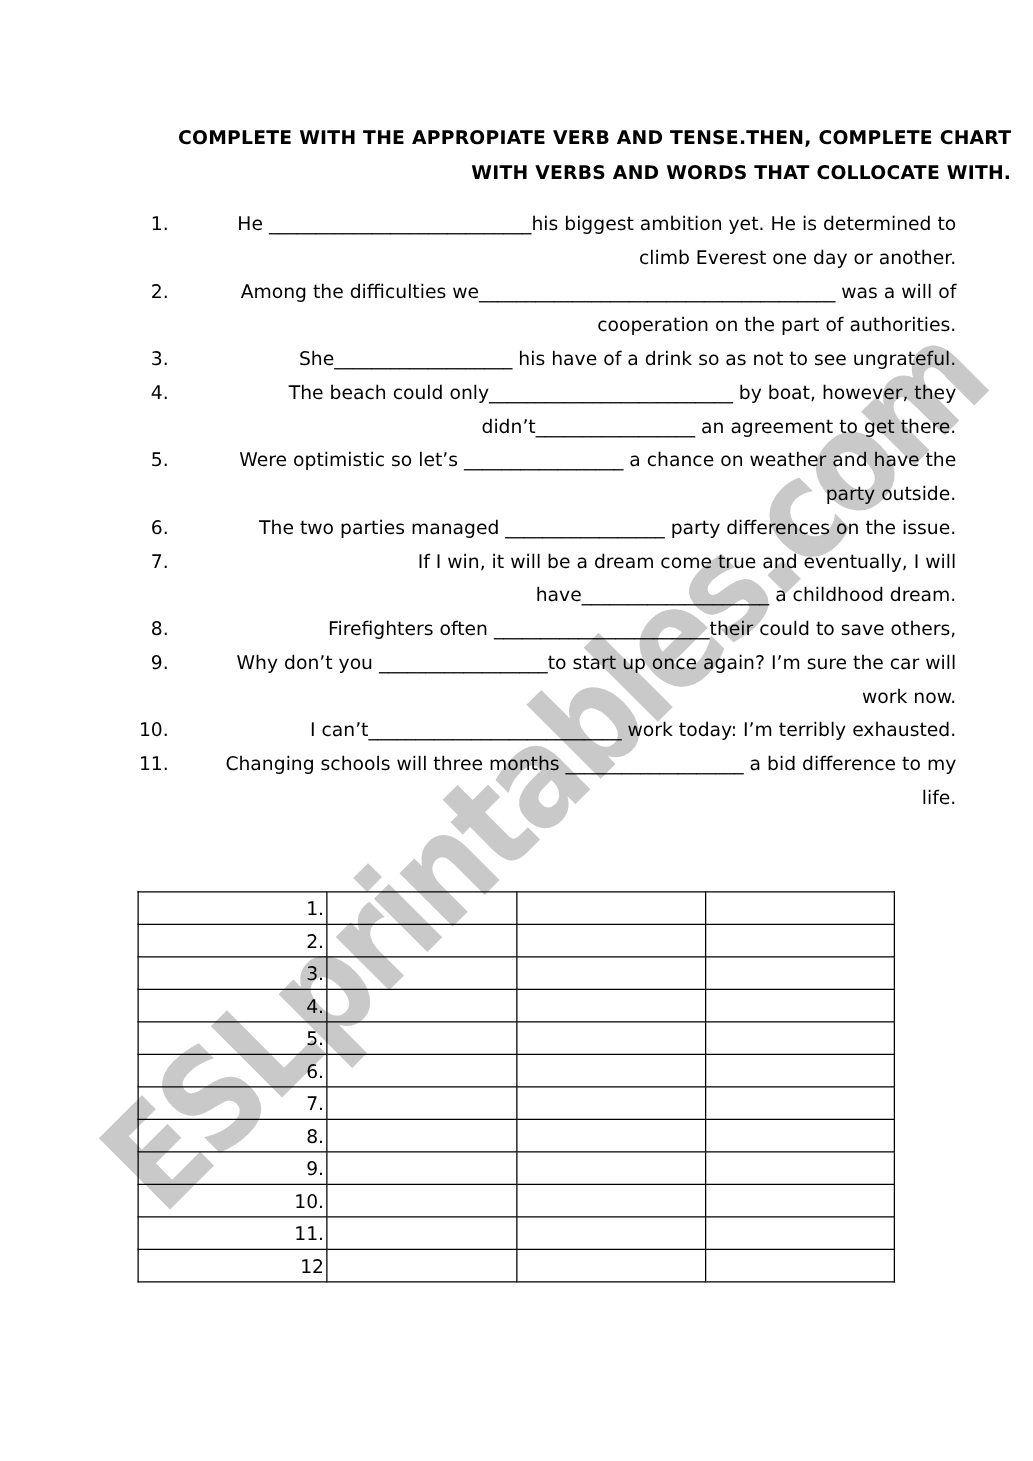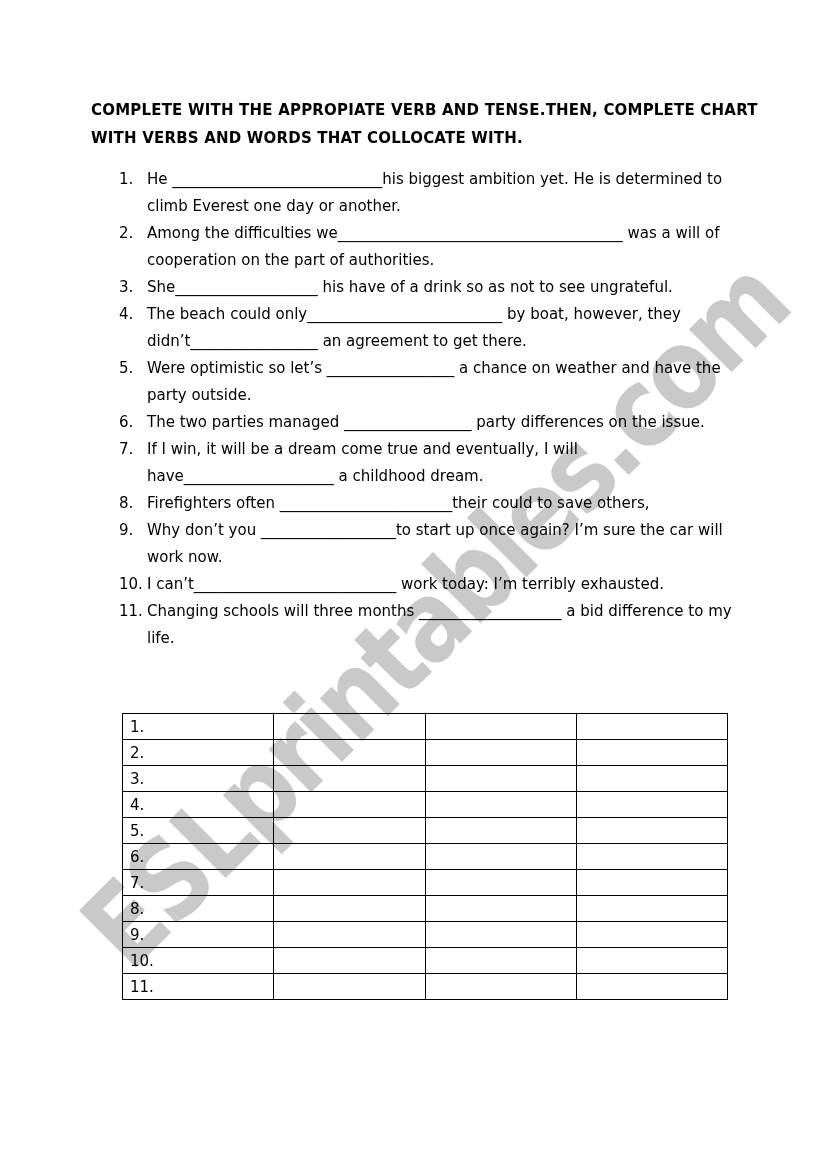--- a/index.html
+++ b/index.html
@@ -16,21 +16,21 @@
     left:435px; top:615px;
     transform:translate(-50%,-50%) rotate(-45deg) scaleY(1.15);
     font-size:96px;
     font-weight:bold;
     letter-spacing:-4px;
     color:#c9c9c9;
     white-space:nowrap;
     z-index:0;
     user-select:none;
   }
-  .content { position:absolute; left:16px; top:0; width:694px; height:1169px; z-index:1; }
+  .content { position:absolute; left:4px; top:0; width:694px; height:1169px; z-index:1;text-align:right; }
   .title {
     position:absolute;
     left:75px; top:96px;
     width:730px;
     font-size:15px;
     font-weight:bold;
     line-height:28px;
     letter-spacing:0.2px;
     white-space:pre-wrap;
   }
@@ -184,16 +184,22 @@
         <td></td>
         <td></td>
         <td></td>
       </tr>
       <tr>
         <td>11.</td>
         <td></td>
         <td></td>
         <td></td>
       </tr>
+      <tr>
+        <td>12</td>
+        <td></td>
+        <td></td>
+        <td></td>
+      </tr>
     </tbody>
   </table>
 
 </div>
 
 </body></html>

